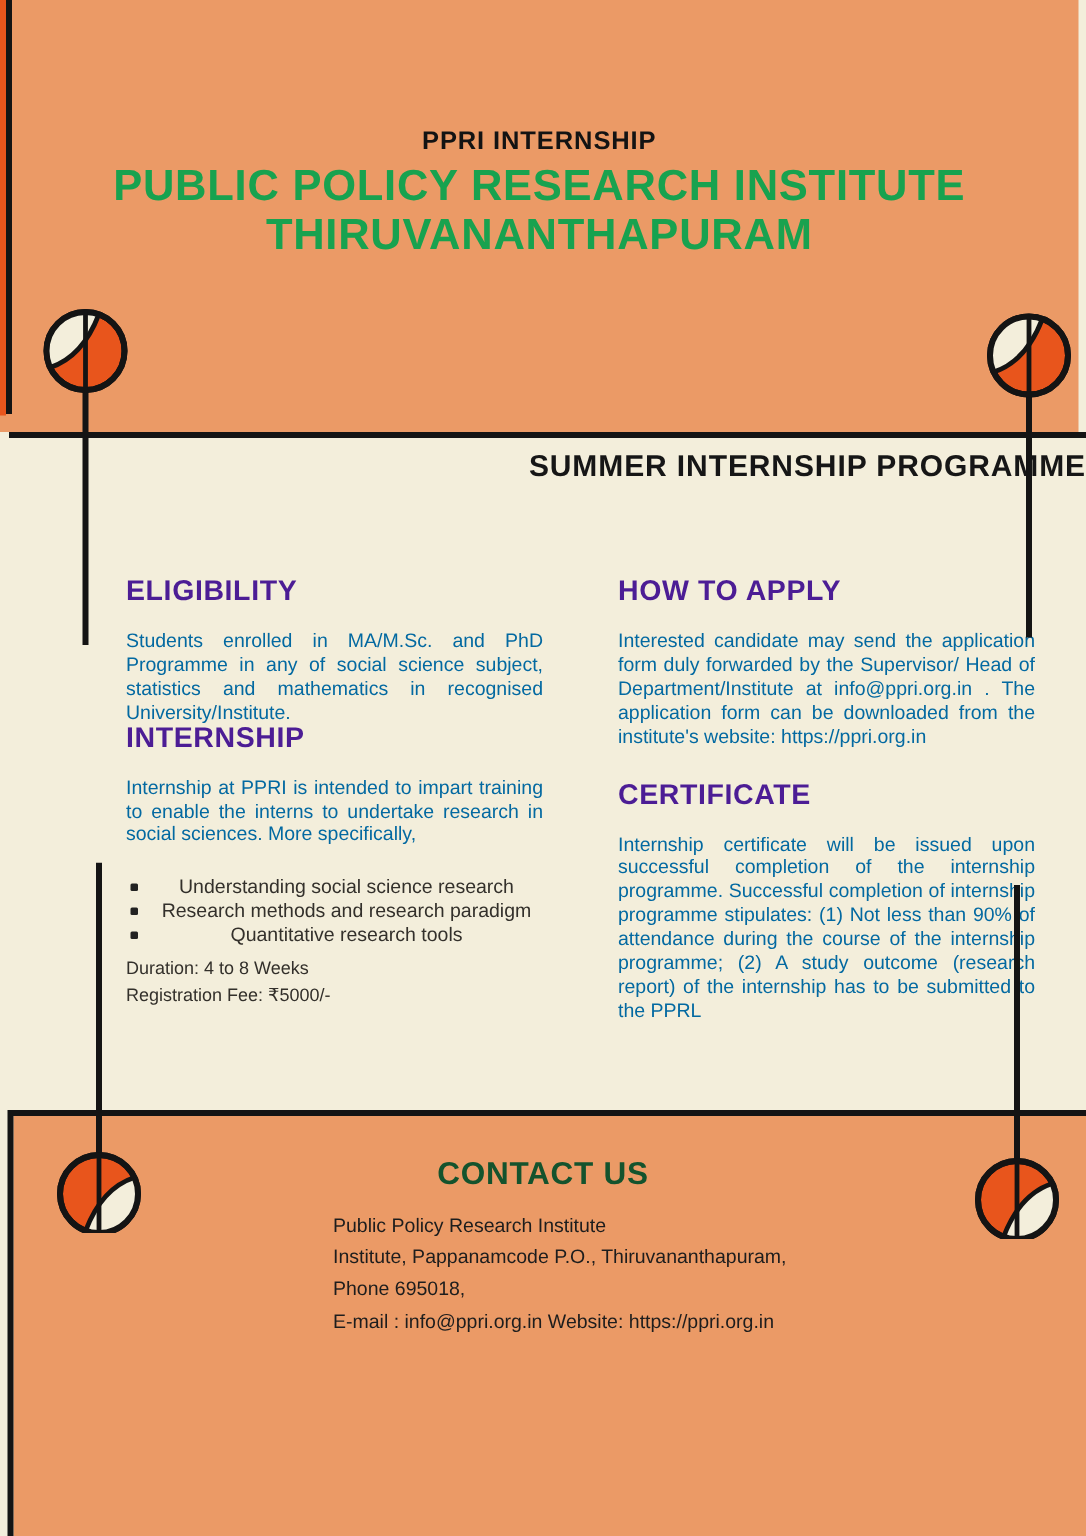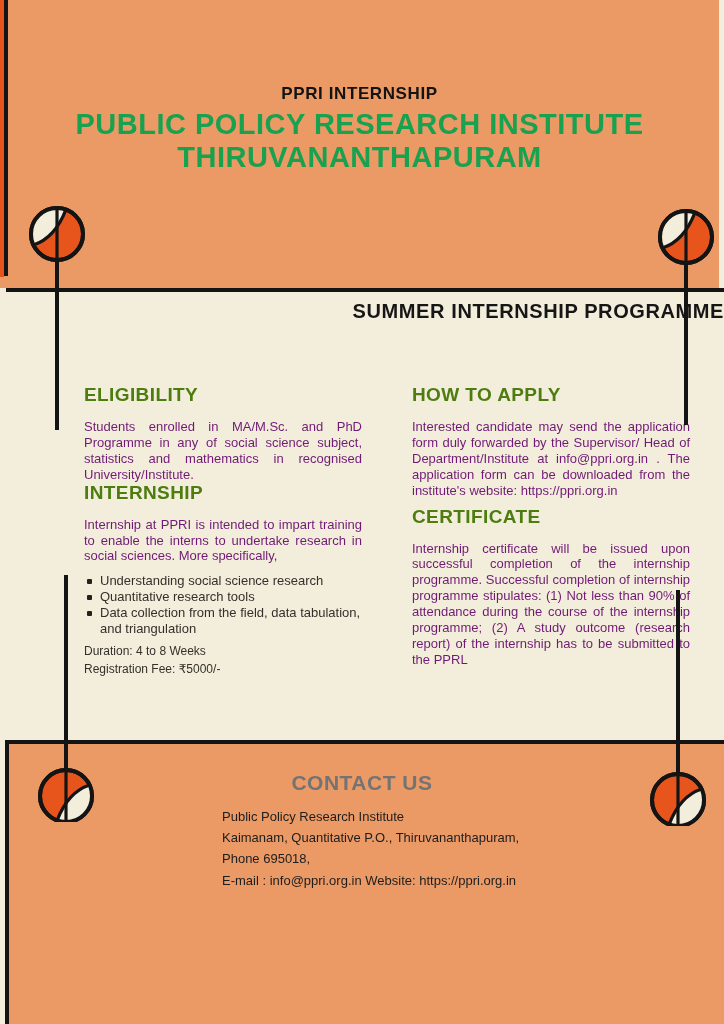--- a/index.html
+++ b/index.html
@@ -35,45 +35,45 @@
     text-align: right; font-size: 20px; font-weight: 800;
     letter-spacing: 0.6px; color: #161616;
   }
 
   
   .col { position: absolute; top: 385px; width: 278px; color: #33302b; }
   .col-left  { left: 84px; }
   .col-right { left: 412px; }
   .section-heading {
     font-size: 19px; font-weight: 800; letter-spacing: 0.4px;
-    color: #4d7c0f; line-height: 20px; margin-bottom: 14px;
+    color: #4c1d95; line-height: 20px; margin-bottom: 14px;
   }
   .section-heading.stacked { line-height: 20px; }
   .body-text {
     font-size: 13px; line-height: 15.9px; text-align: justify;
-    color: #701a75;
+    color: #0369a1;
   }
   .mt { margin-top: 0; }
-  .bullets { list-style: none; margin-top: 9px; }
+  .bullets { list-style: none; margin-top: 19px; text-align: center; }
   .bullets > li { position: relative; padding-left: 16px; font-size: 13px; line-height: 16px; }
   .bullets > li::before {
     content: ""; position: absolute; left: 3px; top: 6px;
     width: 4.5px; height: 4.5px; background: #222; border-radius: 1px;
   }
   .plain-line { font-size: 12px; line-height: 17px; margin-top: 6px; }
   .plain-line + .plain-line { margin-top: 1px; }
 
   
   .bottom-box { position: absolute; left: 9px; top: 744px; width: 715px; height: 280px; background: #eb9a66; }
   .bottom-box-top-line { position: absolute; left: 5px; top: 740px; width: 719px; height: 4px; background: #141414; }
   .bottom-box-left-line { position: absolute; left: 5px; top: 744px; width: 4px; height: 280px; background: #141414; }
   .contact-heading {
     position: absolute; left: 0; top: 771px; width: 724px;
     text-align: center; font-size: 21px; font-weight: 800;
-    letter-spacing: 0.5px; color: #737373;
+    letter-spacing: 0.5px; color: #14532d;
   }
   .contact-address {
     position: absolute; left: 222px; top: 806px; width: 420px;
     font-size: 13px; line-height: 21.2px; color: #1d1d1d;
   }
 
   
   .ornament { position: absolute; z-index: 5; }
 </style>
 </head>
@@ -97,42 +97,42 @@
   <div class="col col-left">
     <div class="section-heading">ELIGIBILITY</div>
     <p class="body-text">Students enrolled in MA/M.Sc. and PhD Programme in any of social science subject, statistics and mathematics in recognised University/Institute.</p>
 
     <div class="section-heading stacked mt">
       <div>INTERNSHIP</div>
     </div>
     <p class="body-text">Internship at PPRI is intended to impart training to enable the interns to undertake research in social sciences. More specifically,</p>
     <ul class="bullets">
         <li>Understanding social science research</li>
+        <li>Research methods and research paradigm</li>
         <li>Quantitative research tools</li>
-        <li>Data collection from the field, data tabulation, and triangulation</li>
       </ul>
     <div class="plain-line">Duration: 4 to 8 Weeks</div>
     <div class="plain-line">Registration Fee: ₹5000/-</div>
   </div>
 
   <div class="col col-right">
     <div class="section-heading">HOW TO APPLY</div>
     <p class="body-text">Interested candidate may send the application form duly forwarded by the Supervisor/ Head of Department/Institute at info@ppri.org.in . The application form can be downloaded from the institute's website: https://ppri.org.in</p>
 
-    <div class="section-heading mt" style="margin-top:8px;">CERTIFICATE</div>
+    <div class="section-heading mt" style="margin-top:22px;">CERTIFICATE</div>
     <p class="body-text">Internship certificate will be issued upon successful completion of the internship programme. Successful completion of internship programme stipulates: (1) Not less than 90% of attendance during the course of the internship programme; (2) A study outcome (research report) of the internship has to be submitted to the PPRL</p>
   </div>
 
   <div class="bottom-box"></div>
   <div class="bottom-box-top-line"></div>
   <div class="bottom-box-left-line"></div>
   <div class="contact-heading">CONTACT US</div>
   <div class="contact-address">
       <div>Public Policy Research Institute</div>
-      <div>Kaimanam, Quantitative P.O., Thiruvananthapuram,</div>
+      <div>Institute, Pappanamcode P.O., Thiruvananthapuram,</div>
       <div>Phone 695018,</div>
       <div>E-mail : info@ppri.org.in Website: https://ppri.org.in</div>
     </div>
 
   <svg class="ornament" style="left:25px; top:202px;" width="64" height="230" viewBox="0 0 64 230">
     <line x1="32" y1="6" x2="32" y2="228" stroke="#141414" stroke-width="4"></line>
     <circle cx="32" cy="32" r="26" fill="#e8551c" stroke="#141414" stroke-width="4"></circle>
     <path d="M40.9 7.6 A26 26 0 0 0 8.4 43 Q30 36 40.9 7.6 Z" fill="#f3eedb"></path>
     <path d="M8.4 43 Q30 36 40.9 7.6" fill="none" stroke="#141414" stroke-width="3.2"></path>
     <circle cx="32" cy="32" r="26" fill="none" stroke="#141414" stroke-width="4"></circle>

